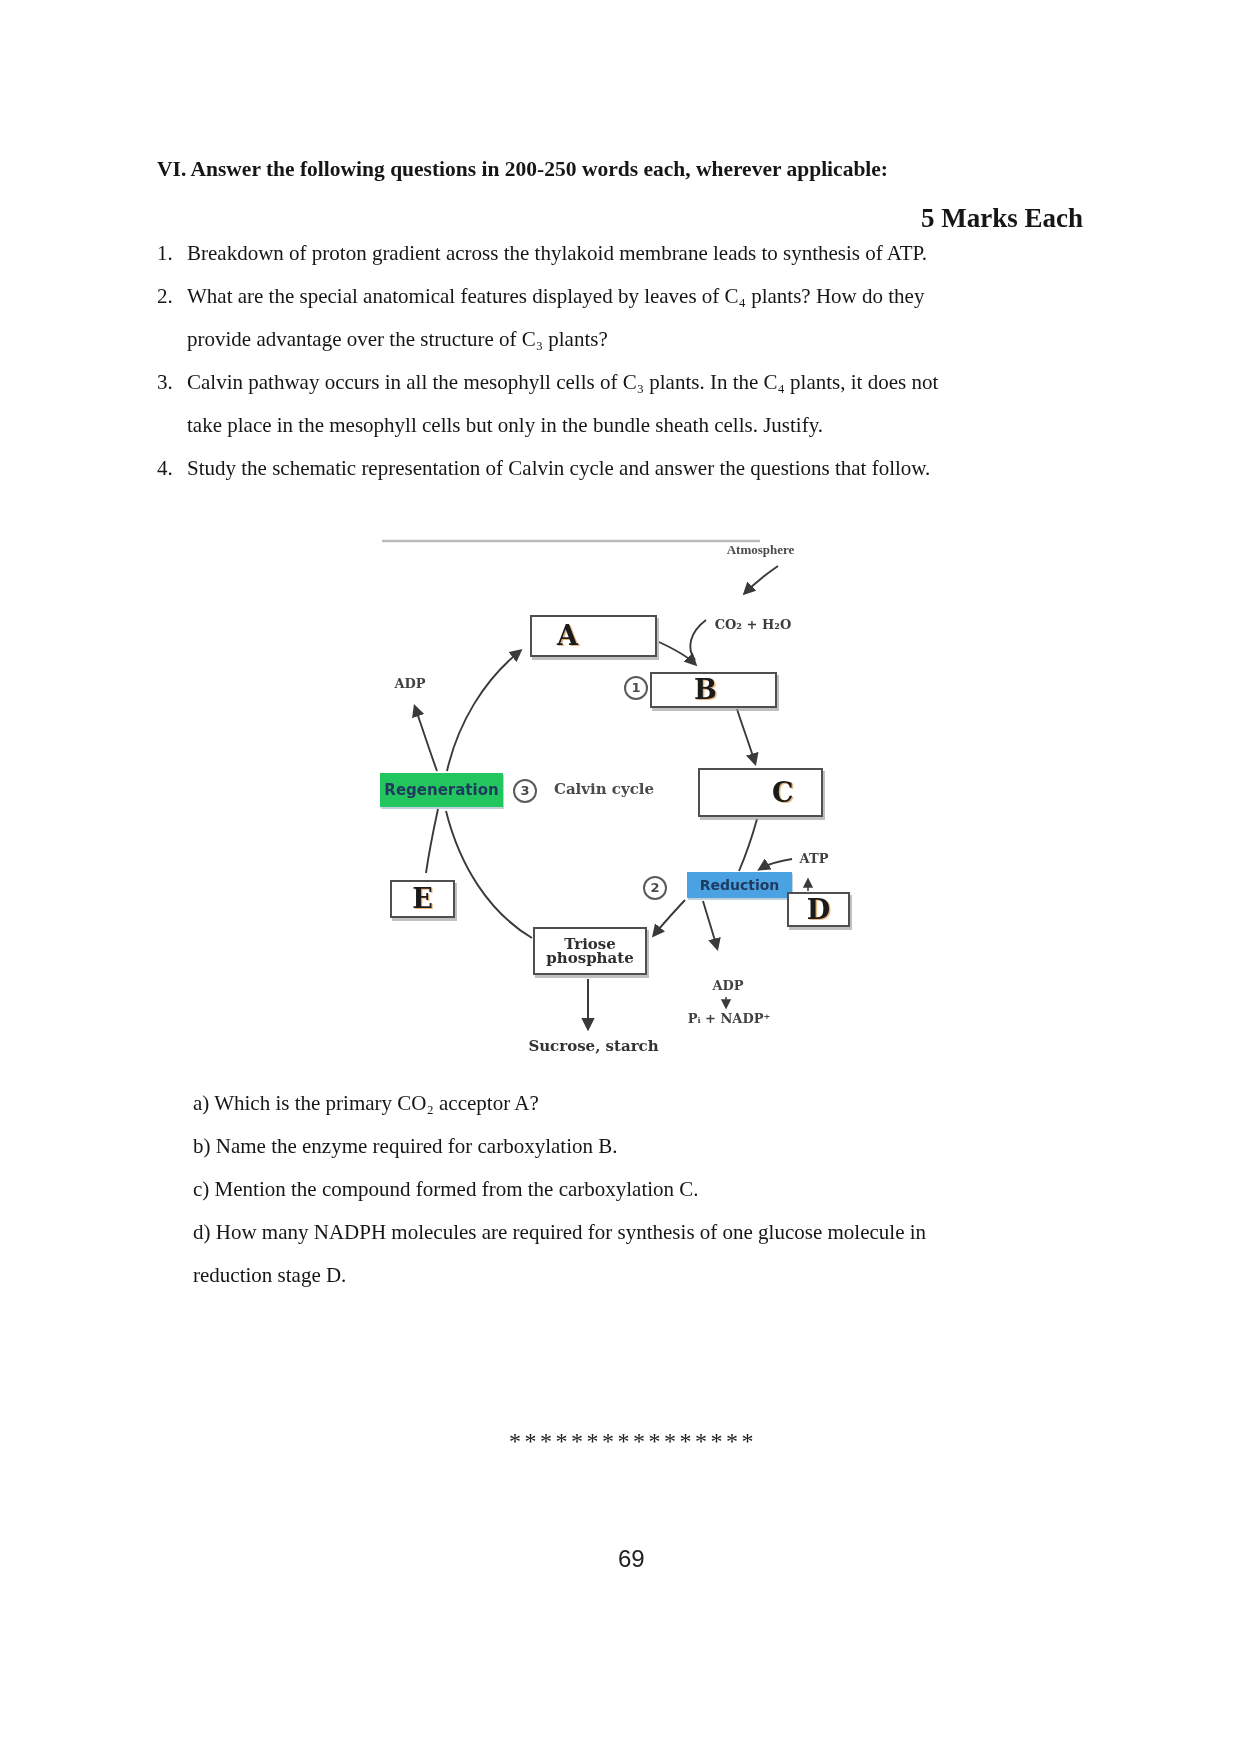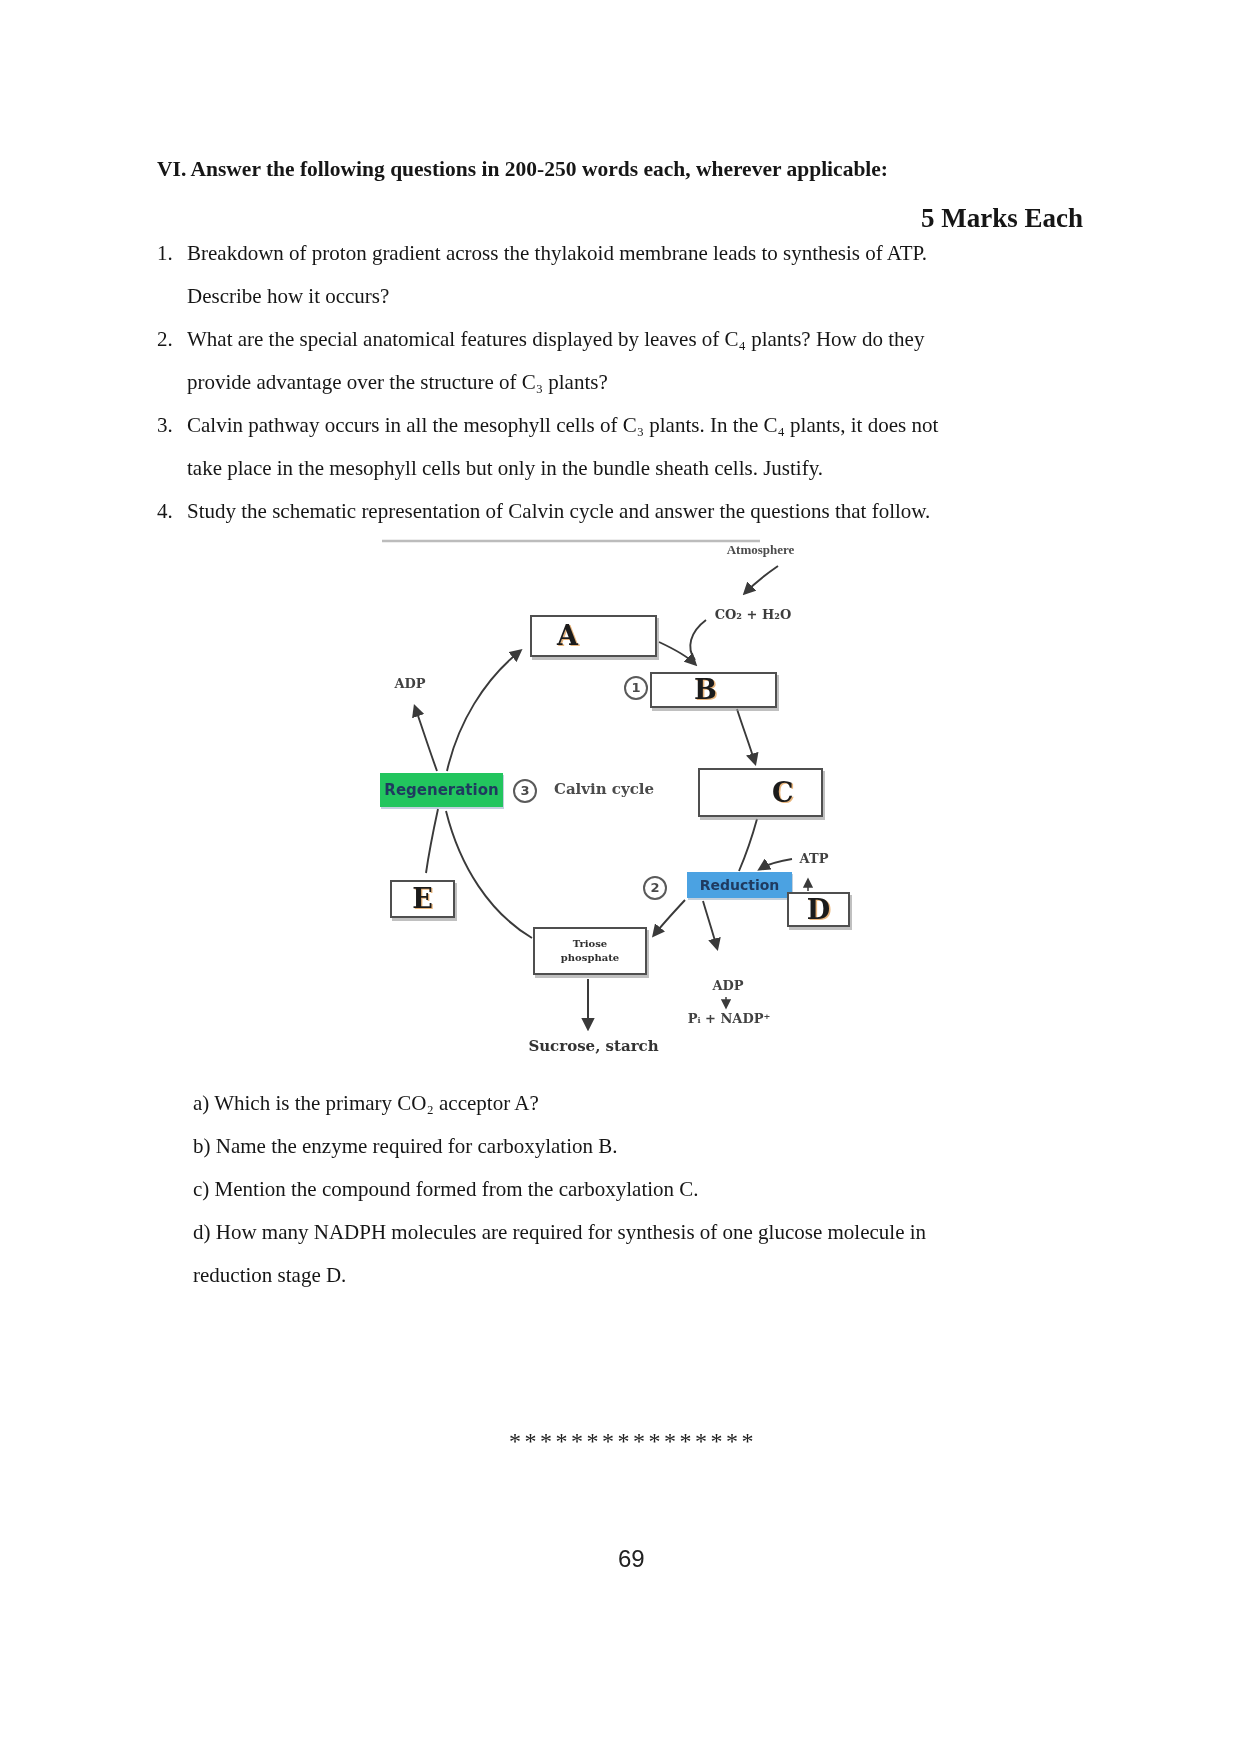--- a/index.html
+++ b/index.html
@@ -29,34 +29,33 @@
   .dbox{position:absolute;background:#fff;border:2.5px solid #4f4f4f;box-sizing:border-box;
         box-shadow:2px 3px 0 rgba(150,150,150,.6);}
   .letter{font-family:"DejaVu Serif",serif;font-weight:bold;font-size:27px;color:#1b1b1b;
           text-shadow:1.4px .6px 0 rgba(213,120,18,.55);}
   .bluebox{position:absolute;text-align:center;font-family:"DejaVu Sans","Liberation Sans",sans-serif;
            font-weight:bold;color:#1f3a5f;box-shadow:1px 2px 0 rgba(120,150,180,.45);}
   .circ{position:absolute;width:24px;height:24px;border:2.5px solid #5a5a5a;border-radius:50%;
         box-sizing:border-box;text-align:center;line-height:19px;font-size:13px;font-weight:bold;
         color:#4a4a4a;font-family:"DejaVu Sans",sans-serif;background:#fff;}
   .triose-txt{display:flex;flex-direction:column;justify-content:center;align-items:center;height:100%;
-              font-size:10px;font-weight:bold;line-height:14px;color:#2f2f2f;}
+              font-size:15px;font-weight:bold;line-height:14px;color:#2f2f2f;}
 </style>
 </head>
 <body>
 
 <div class="page">
 
   <div class="heading">VI. Answer the following questions in 200-250 words each, wherever applicable:</div>
   <div class="marks">5 Marks Each</div>
 
   <div class="qlist">
     <div class="q">
       <div class="ql"><span class="qnum">1.</span><span>Breakdown of proton gradient across the thylakoid membrane leads to synthesis of ATP.</span></div>
-      <div class="ql">Describe how it occurs?</div>
     </div>
     <div class="q">
       <div class="ql"><span class="qnum">2.</span><span>What are the special anatomical features displayed by leaves of C₄ plants? How do they</span></div>
       <div class="ql">provide advantage over the structure of C₃ plants?</div>
     </div>
     <div class="q">
       <div class="ql"><span class="qnum">3.</span><span>Calvin pathway occurs in all the mesophyll cells of C₃ plants. In the C₄ plants, it does not</span></div>
       <div class="ql">take place in the mesophyll cells but only in the bundle sheath cells. Justify.</div>
     </div>
     <div class="q">
@@ -85,21 +84,21 @@
         <path d="M258,444 L258,493" stroke-width="2" marker-end="url(#ah)"></path>
         <path d="M396,462 L396,472" stroke-width="1.5" marker-end="url(#ah)"></path>
         <path d="M202,403 C160,378 130,332 116,276"></path>
         <path d="M108,274 C103,297 99,317 96,338"></path>
         <path d="M107,236 C99,214 92,192 85,172" marker-end="url(#ah)"></path>
         <path d="M117,236 C128,188 154,145 190,116" marker-end="url(#ah)"></path>
       </g>
     </svg>
 
     <div class="dlabel fz13" style="left:373px;top:7px;width:115px;color:#4c4c4c;font-family:Liberation Serif, serif;">Atmosphere</div>
-    <div class="dlabel fz13" style="left:362px;top:72px;width:122px;color:#3d3d3d;">CO₂ + H₂O</div>
+    <div class="dlabel fz13" style="left:362px;top:82px;width:122px;color:#3d3d3d;">CO₂ + H₂O</div>
     <div class="dlabel fz13" style="left:52px;top:141px;width:56px;">ADP</div>
 
     <div class="dbox" style="left:200px;top:80px;width:127px;height:42px;">
       <div class="letter" style="padding-left:25px;line-height:38px;">A</div>
     </div>
 
     <div class="circ" style="left:294px;top:141px;">1</div>
     <div class="dbox" style="left:320px;top:137px;width:127px;height:36px;">
       <div class="letter" style="padding-left:42px;line-height:32px;">B</div>
     </div>

